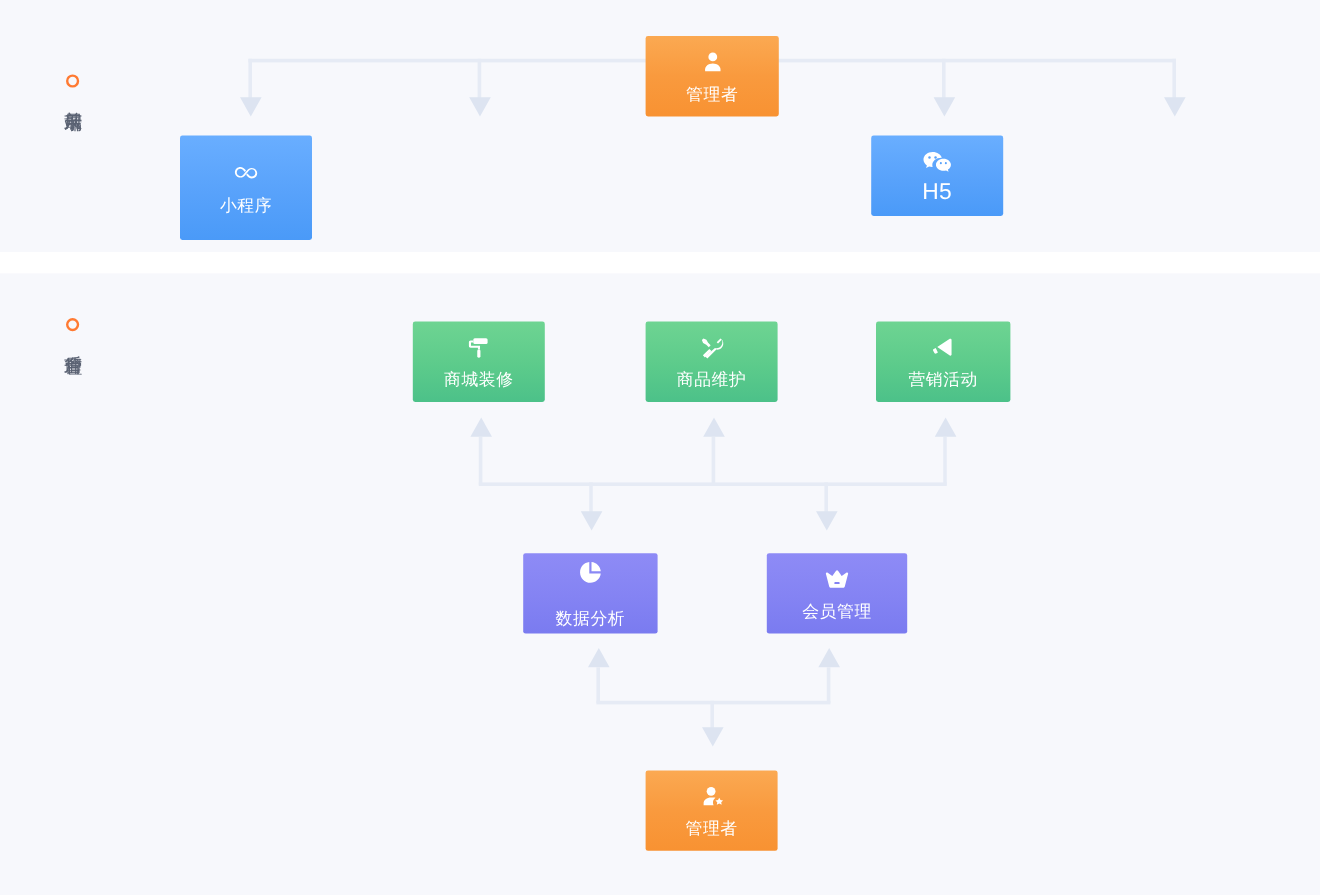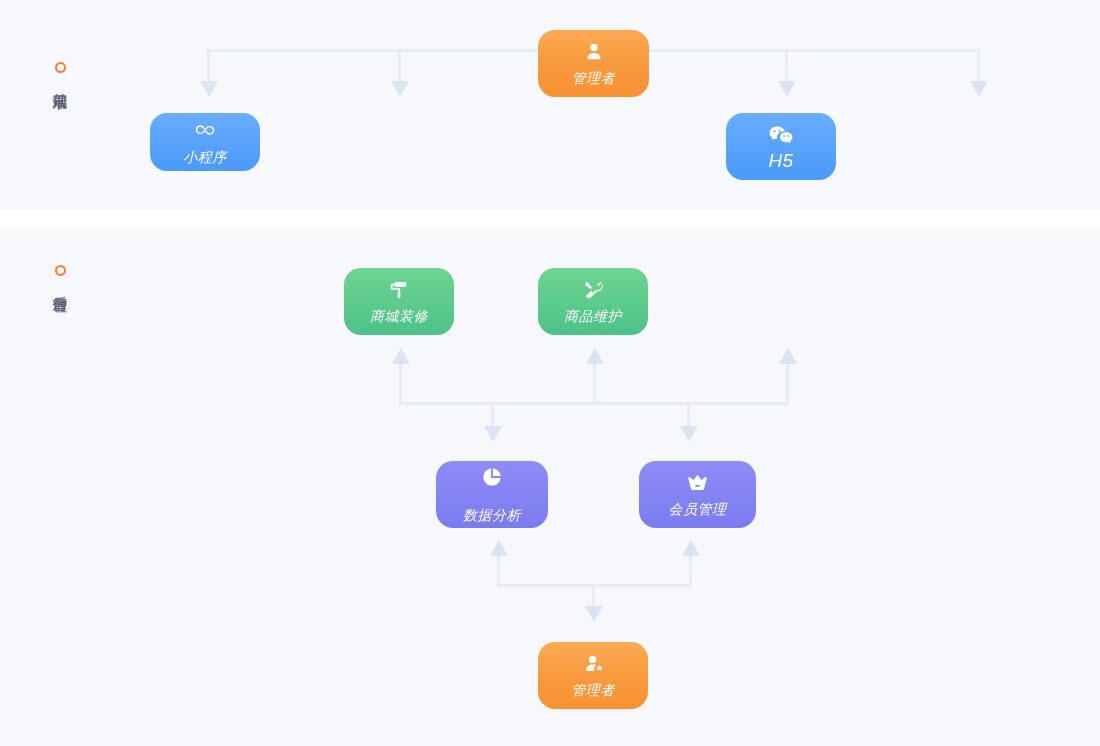--- a/index.html
+++ b/index.html
@@ -57,29 +57,28 @@
     writing-mode: vertical-rl;
     text-orientation: upright;
     margin: 0 auto;
     white-space: nowrap;
   }
 
   
   .card {
     position: absolute;
     box-sizing: border-box;
-    border-radius: 17px;
+    border-radius: 2px;
     color: #ffffff;
     display: flex;
     flex-direction: column;
     align-items: center;
     justify-content: center;
     text-align: center;
     user-select: none;
-    font-style: italic;
   }
   .card .ic {
     display: block;
     line-height: 0;
     margin-bottom: 7px;
   }
   .card .lbl {
     display: block;
     font-size: 14px;
     line-height: 16px;
@@ -144,21 +143,21 @@
   <div class="card c-orange" style="left:538px; top:30px; width:111px; height:67px;">
     <span class="ic">
       <svg width="22" height="22" viewBox="0 0 24 24" fill="#ffffff" aria-hidden="true">
         <circle cx="12" cy="7" r="4"></circle>
         <path d="M12 13c-4.2 0-7 2.6-7 5.4V20h14v-1.6C19 15.6 16.2 13 12 13z"></path>
       </svg>
     </span>
     <span class="lbl">管理者</span>
   </div>
 
-  <div class="card c-blue" style="left:150px; top:113px; width:110px; height:58px;">
+  <div class="card c-blue" style="left:150px; top:113px; width:110px; height:87px;">
     <span class="ic">
       <svg width="24" height="22" viewBox="0 0 28 24" aria-hidden="true">
         <path d="M8.6 5.2c-3 0-5.4 2.2-5.4 5.1 0 2.9 2.4 5.2 5.4 5.2 2 0 3.4-1 4.6-2.4l1.6-1.9 1.5-1.8c1-1.2 1.9-1.9 3.2-1.9 2 0 3.6 1.6 3.6 3.5s-1.6 3.5-3.6 3.5c-1.3 0-2.2-.7-3.2-1.9l-1-1.2-1.2 1.4 1 1.2c1.2 1.4 2.6 2.4 4.4 2.4 3 0 5.4-2.3 5.4-5.2 0-2.9-2.4-5.1-5.4-5.1-2 0-3.4 1-4.6 2.4l-1.6 1.9-1.5 1.8c-1 1.2-1.9 1.9-3.2 1.9-2 0-3.6-1.6-3.6-3.5S6.6 7 8.6 7c1.3 0 2.2.7 3.2 1.9l1 1.2 1.2-1.4-1-1.2C11.8 6.1 10.4 5.2 8.6 5.2z" fill="#ffffff"></path>
       </svg>
     </span>
     <span class="lbl">小程序</span>
   </div>
 
 
   <div class="card c-blue big-label" style="left:726px; top:113px; width:110px; height:67px;">
@@ -196,20 +195,29 @@
     <span class="ic">
       <svg width="23" height="22" viewBox="0 0 24 24" fill="#ffffff" aria-hidden="true">
         <path d="M4.1 3.3l2.6 1.1 1.6 2.9 2.3 2.3-1.7 1.7-2.3-2.3-2.9-1.6L2.6 4.8l1.5-1.5z"></path>
         <path d="M9.4 12.8l-5.9 5.9 1.9 1.9 5.9-5.9-1.9-1.9z"></path>
         <path d="M19.5 3.4l-3.4 3.4 1.2 1.2 3.4-3.4c1 2 .6 4.5-1 6.1-1.4 1.4-3.4 1.8-5.2 1.2L5.7 19.7l1.9 1.9 8.2-8.2c1.6.3 3.3-.2 4.6-1.4 1.9-1.9 2.2-4.9.9-7.1l-1.8-1.5z"></path>
       </svg>
     </span>
     <span class="lbl">商品维护</span>
   </div>
 
+  <div class="card c-green" style="left:730px; top:268px; width:112px; height:67px;">
+    <span class="ic">
+      <svg width="24" height="22" viewBox="0 0 24 24" fill="#ffffff" aria-hidden="true">
+        <path d="M19.6 4.6c0-.9-.9-1.4-1.6-.9L6.6 11.2 18 18.9c.7.5 1.6 0 1.6-.9V4.6z"></path>
+        <path d="M5.2 12.1L3.4 13c-.6.3-.8 1-.5 1.6l1.1 2c.3.6 1 .8 1.6.5l1.6-.9-2-4.1z"></path>
+      </svg>
+    </span>
+    <span class="lbl">营销活动</span>
+  </div>
 
   <div class="arrow arrow-up" style="left:391.5px; top:348px;"></div>
   <div class="ln ln-v" style="left:399px; top:364px; height:40px;"></div>
   <div class="arrow arrow-up" style="left:585.5px; top:348px;"></div>
   <div class="ln ln-v" style="left:593px; top:364px; height:40px;"></div>
   <div class="arrow arrow-up" style="left:778.5px; top:348px;"></div>
   <div class="ln ln-v" style="left:786px; top:364px; height:40px;"></div>
 
   <div class="ln ln-h" style="left:399px; top:402px; width:390px;"></div>
 

